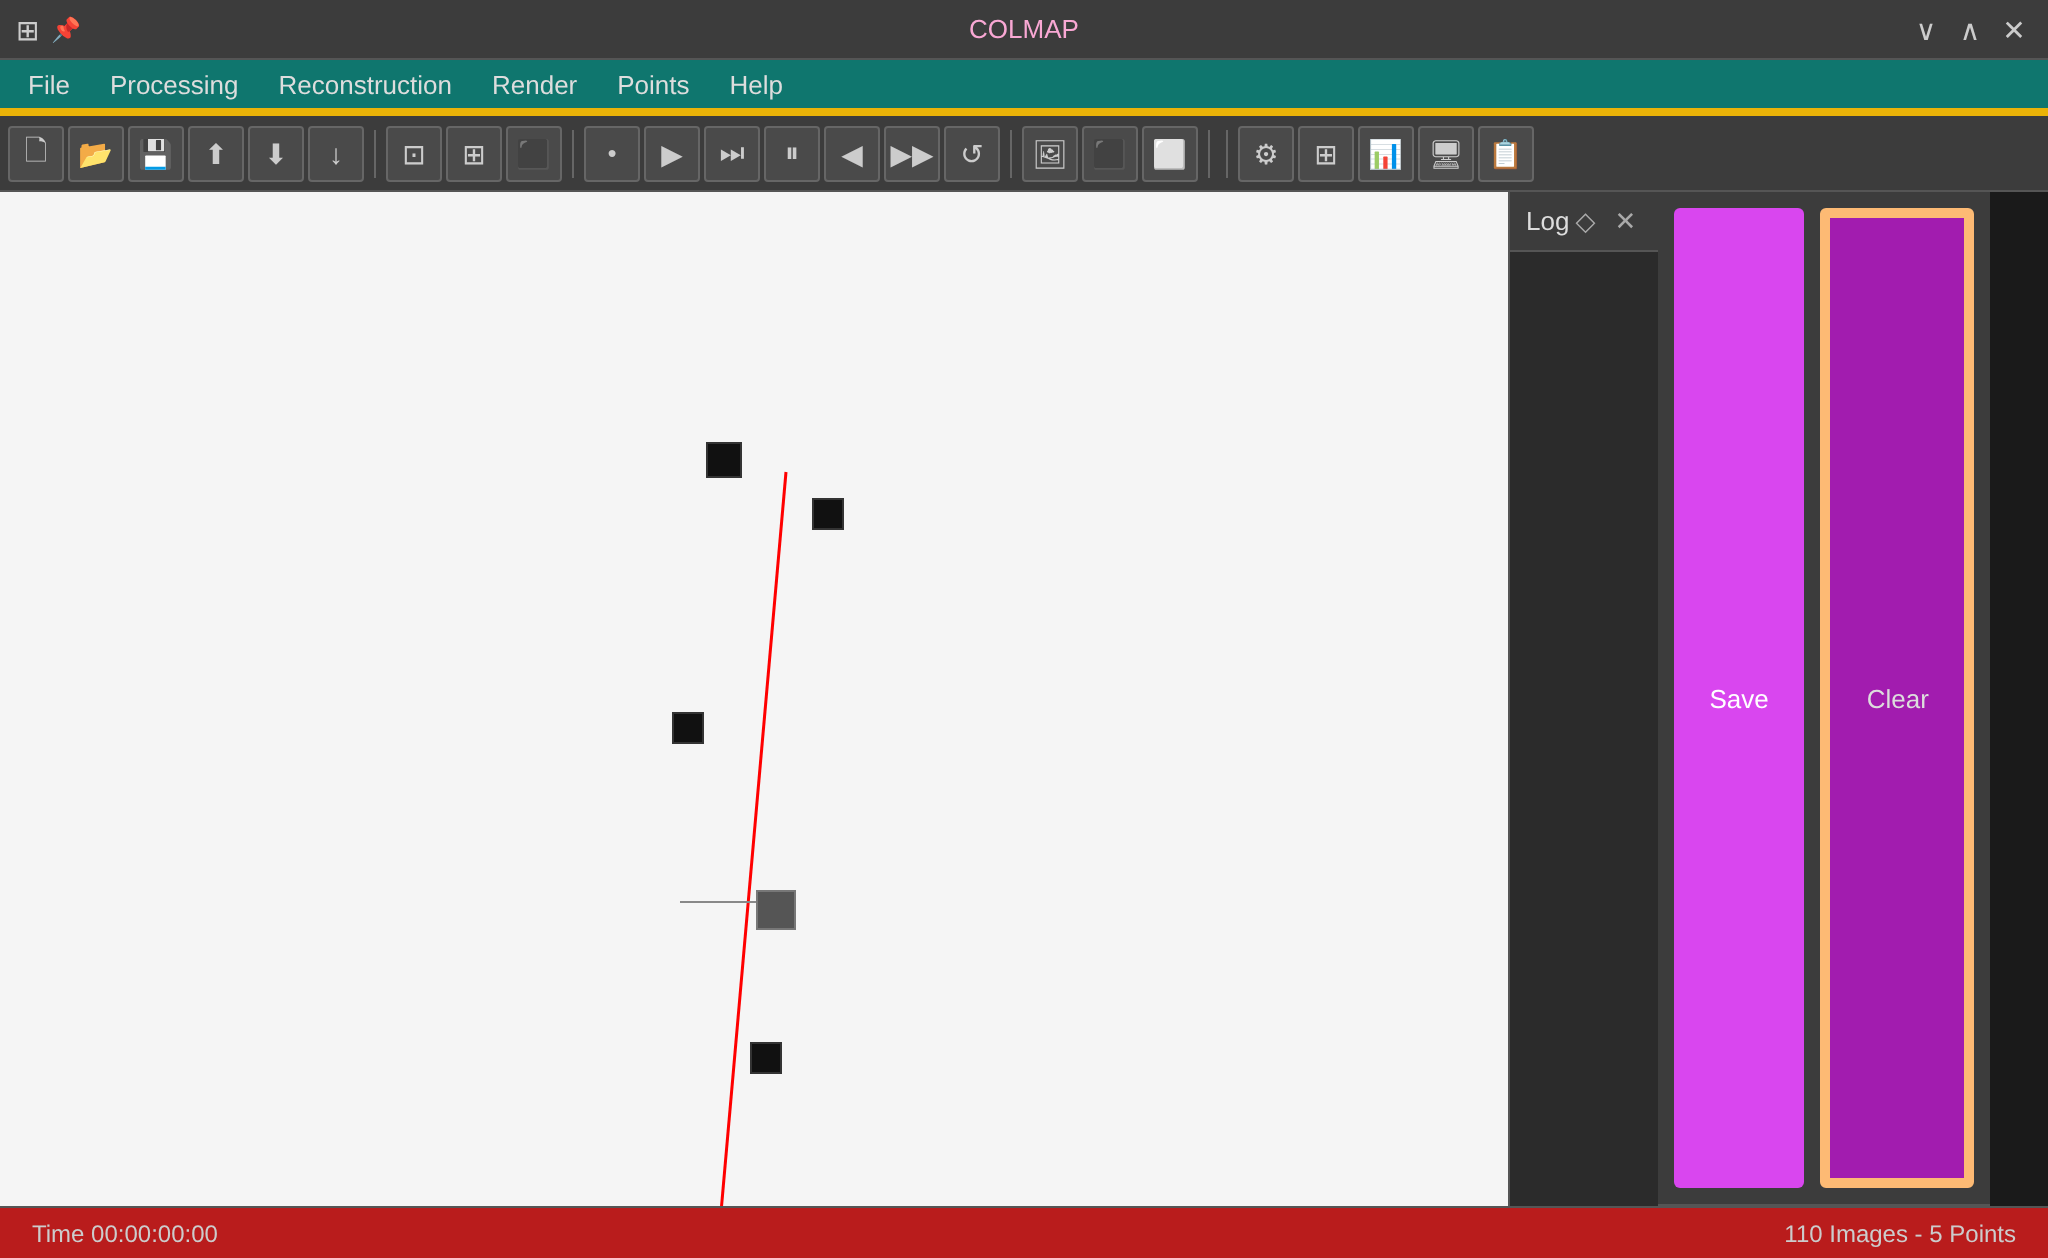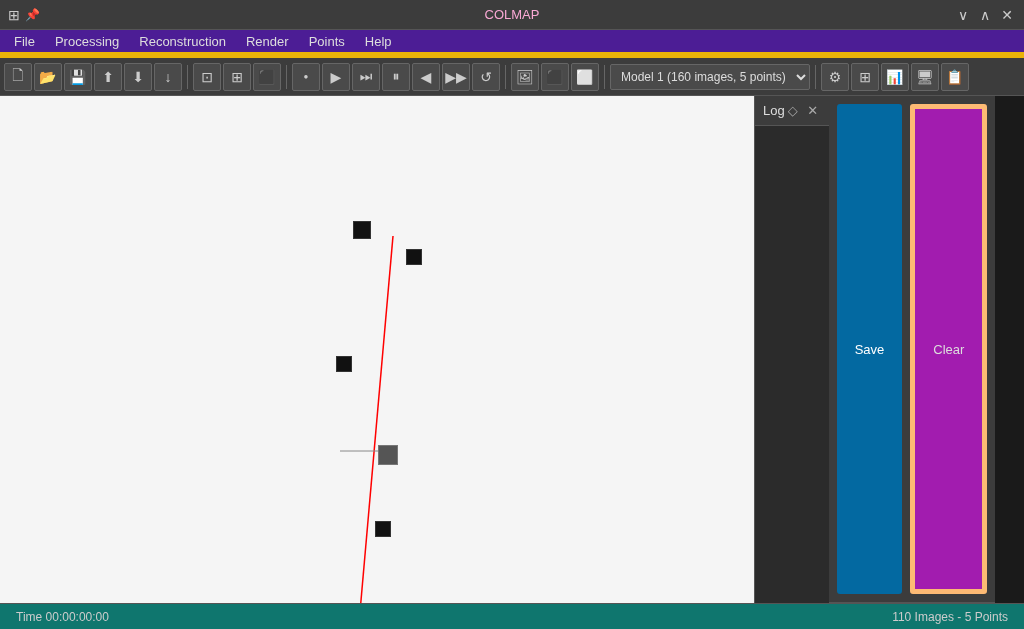--- a/index.html
+++ b/index.html
@@ -28,25 +28,25 @@
     #titlebar-controls { display: flex; gap: 4px; align-items: center; }
     .title-btn {
       width: 18px; height: 18px;
       display: flex; align-items: center; justify-content: center;
       cursor: pointer; color: #ccc; font-size: 14px;
     }
 
     
     #menubar {
       height: 28px;
-      background: #4c1d95;
+      background: #0f766e;
       display: flex;
       align-items: center;
       padding: 0 4px;
-      border-bottom: 6px solid #eab308;
+      border-bottom: 4px solid #eab308;
       text-align: center;
     }
     .menu-item {
       padding: 4px 10px;
       cursor: pointer;
       color: #ddd;
       font-size: 13px;
       border-radius: 2px;
     }
 
@@ -157,42 +157,42 @@
       border-bottom: 1px solid #555;
     }
     .log-action-btn {
       padding: 5px 18px;
       border-radius: 3px;
       cursor: pointer;
       font-size: 13px;
       border: none;
     }
     .log-save-btn {
-      background: #0369a1;
+      background: #d946ef;
       color: white;
     }
     .log-clear-btn {
       background: #a21caf;
       color: #ddd;
       border: 5px solid #fdba74;
     }
     #log-content {
       flex: 1;
       background: #1a1a1a;
       padding: 6px;
       overflow-y: auto;
       font-family: monospace;
       font-size: 11px;
       color: #bbb;
     }
 
     
     #statusbar {
       height: 26px;
-      background: #0f766e;
+      background: #b91c1c;
       display: flex;
       align-items: center;
       justify-content: space-between;
       padding: 0 16px;
       border-top: 1px solid #555;
       color: #ccc;
       font-size: 12px;
     }
   </style>
 </head>
@@ -242,23 +242,20 @@
   <div class="toolbar-btn">◀</div>
   <div class="toolbar-btn">▶▶</div>
   <div class="toolbar-btn">↺</div>
   <div class="toolbar-separator"></div>
 
   <div class="toolbar-btn">🖼</div>
   <div class="toolbar-btn">⬛</div>
   <div class="toolbar-btn">⬜</div>
   <div class="toolbar-separator"></div>
 
-  <select class="toolbar-select">
-    <option>Model 1 (160 images, 5 points)</option>
-  </select>
   <div class="toolbar-separator"></div>
 
   <div class="toolbar-btn">⚙</div>
   <div class="toolbar-btn">⊞</div>
   <div class="toolbar-btn">📊</div>
   <div class="toolbar-btn">🖥</div>
   <div class="toolbar-btn">📋</div>
 </div>
 
 <div id="main">

